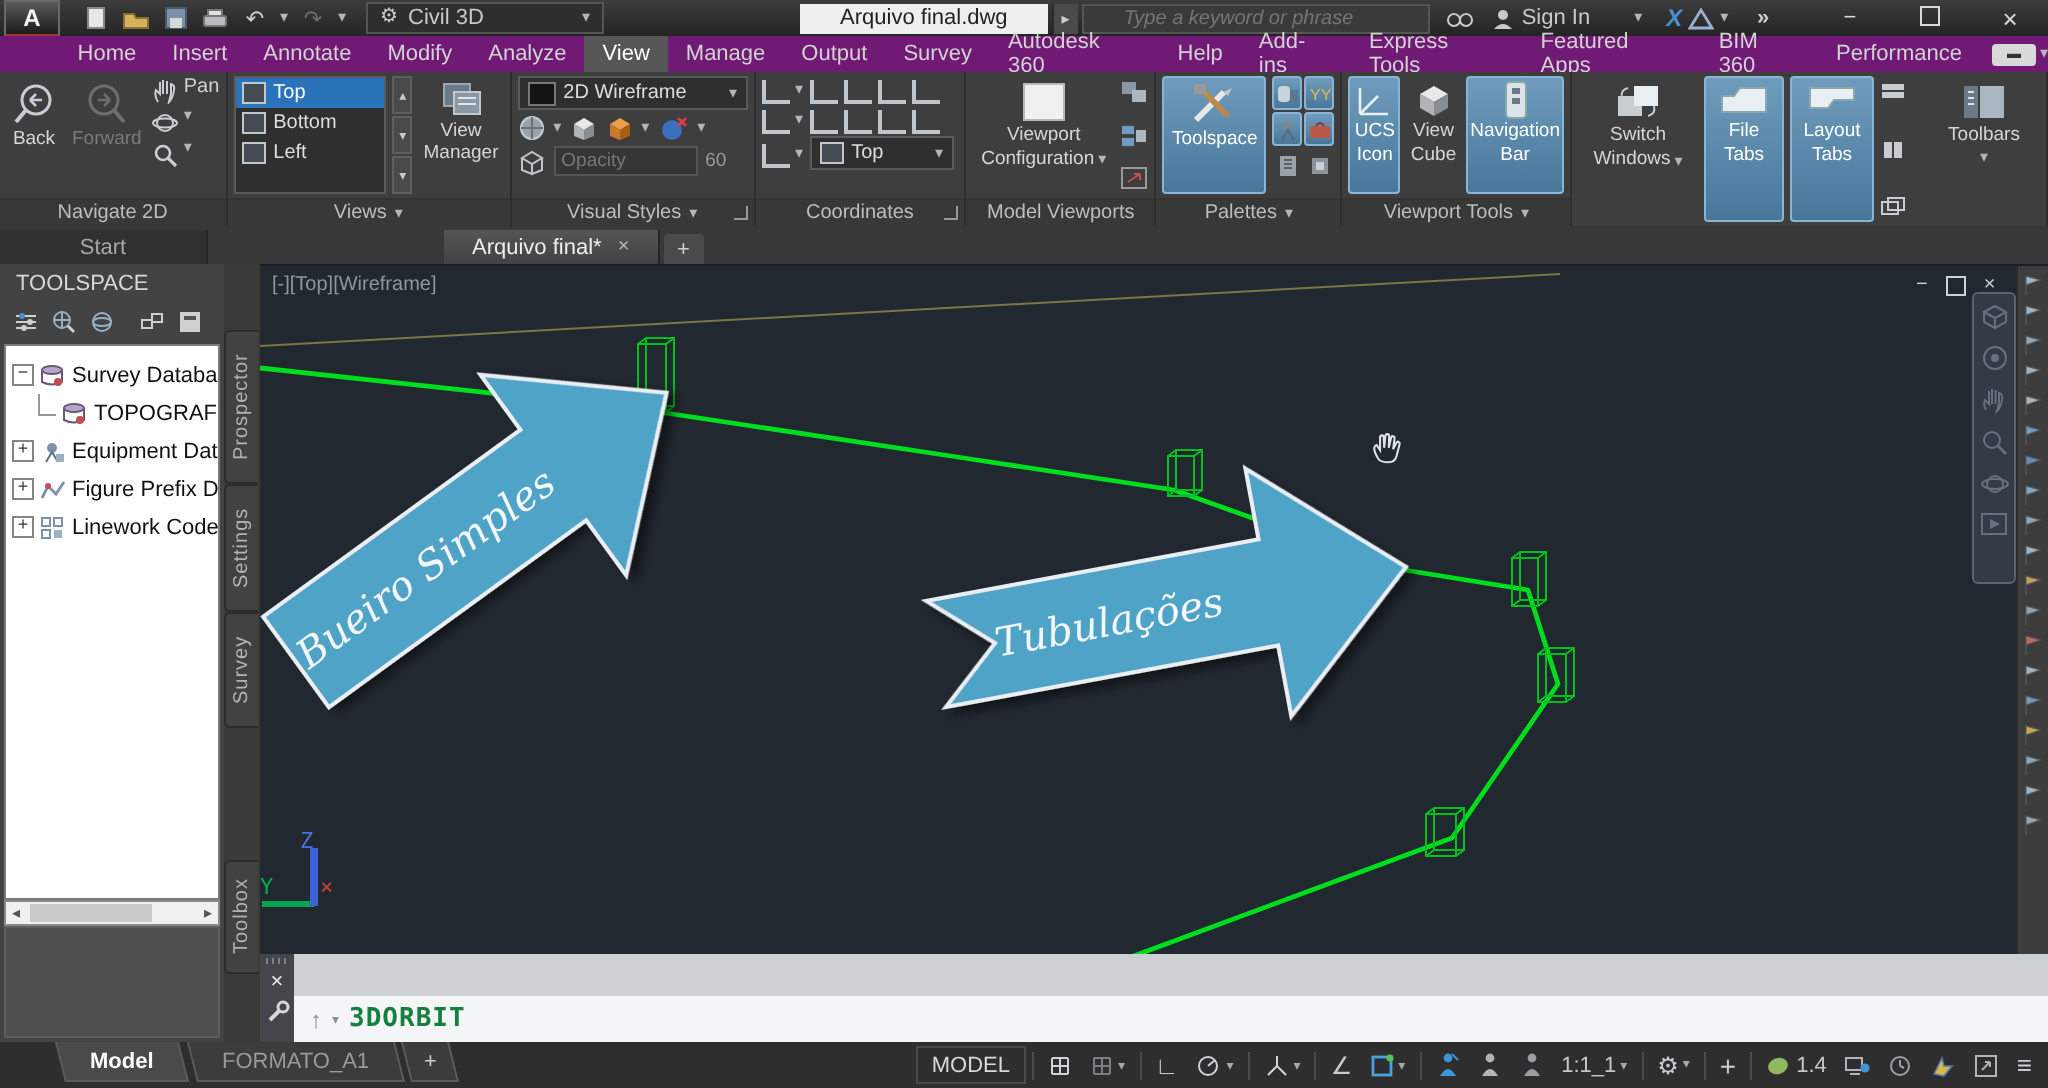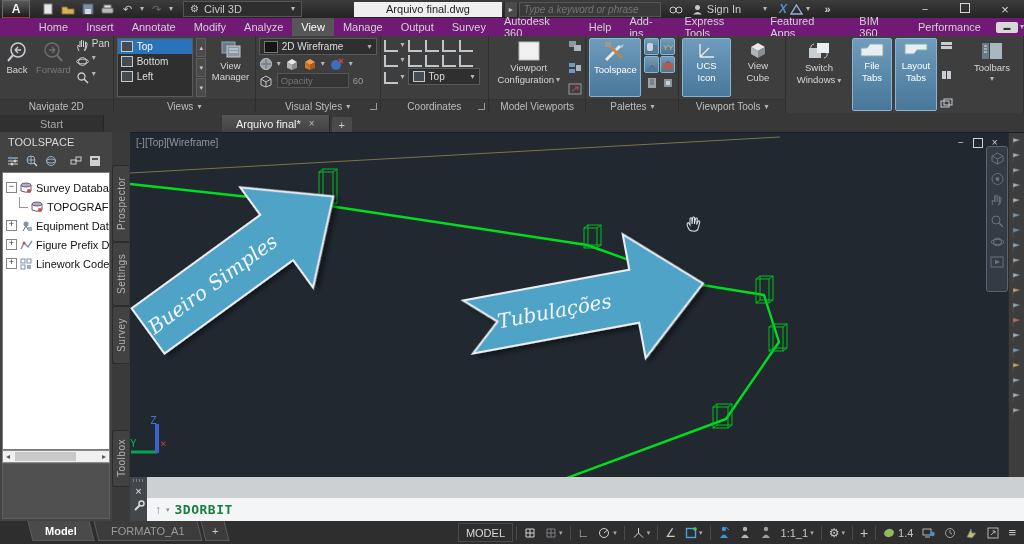--- a/index.html
+++ b/index.html
@@ -14,25 +14,25 @@
   .applogo{width:26px;height:16px;margin-left:2px;background:linear-gradient(#5a5a5a,#1c1c1c);
     border:1px solid #6a6a6a;color:#f2f2f2;font-weight:bold;font-size:12px;
     display:flex;align-items:center;justify-content:center;border-bottom:2px solid #a33}
   .qat{display:flex;align-items:center;gap:5px;margin-left:8px}
   .qi{width:15px;height:14px;display:flex;align-items:center;justify-content:center;color:#cfcfcf;font-size:11px}
   .qi.dim{color:#6e6e6e}
   .caret{font-size:8px;color:#b5b5b5;line-height:1}
   .wsbox{display:flex;align-items:center;gap:5px;background:#2e2e2e;border:1px solid #555;
     height:14px;padding:0 6px;margin-left:8px;min-width:105px}
   .doctitle{background:#efefef;color:#222;height:15px;display:flex;align-items:center;
-    padding:0 32px;margin-left:50px}
+    padding:0 20px;margin-left:96px}
   .tbtn{width:12px;height:15px;background:#4a4a4a;border-left:1px solid #2a2a2a;
     display:flex;align-items:center;justify-content:center;color:#ccc;font-size:8px}
   .searchbox{height:13px;width:132px;background:#3a3a3a;border:1px solid #555;color:#9a9a9a;
-    font-style:italic;font-size:10px;padding:0 4px;font-family:"Liberation Sans",sans-serif}
+    font-style:italic;font-size:10px;padding:0 20px;font-family:"Liberation Sans",sans-serif}
   .signin{display:flex;align-items:center;gap:4px;margin-left:6px}
   .xlogo{color:#4a90d0;font-weight:bold;font-style:italic;font-size:12px;margin-left:10px}
   .winbtns{display:flex;gap:26px;margin-left:auto;margin-right:12px;align-items:center}
   .winbtn{color:#d8d8d8;font-size:11px;width:14px;text-align:center}
   .rsq{width:8px;height:8px;border:1px solid #d8d8d8;display:inline-block}
 
   
   #rtabs{position:absolute;left:0;top:18px;width:1024px;height:18px;background:#701a75;
     display:flex;align-items:stretch;font-size:11px;color:#d2d2d2}
   .rtab{display:flex;align-items:center;padding:0 9px}
@@ -547,20 +547,31 @@
       <div class="bigbtn" style="flex:1">
         <span class="ic">
             <svg width="22" height="20">
               <path d="M4 7 L11 3 L18 7 L11 11 Z" fill="#e8e8e8"></path>
               <path d="M4 7 V14 L11 18 V11 Z" fill="#b0b4b8"></path>
               <path d="M18 7 V14 L11 18 V11 Z" fill="#888d92"></path>
             </svg>
           </span>
         <span>View</span>
         <span>Cube</span>
+      </div>
+      <div class="bigbtn on" style="flex:1.2">
+        <span class="ic">
+            <svg width="14" height="20">
+              <rect x="2" y="1" width="10" height="18" rx="2" fill="#dce4ea" stroke="#8aa"></rect>
+              <rect x="5" y="4" width="4" height="3" fill="#6a7a88"></rect>
+              <rect x="5" y="9" width="4" height="3" fill="#6a7a88"></rect>
+            </svg>
+          </span>
+        <span>Navigation</span>
+        <span>Bar</span>
       </div>
     </div>
     <div class="pt">
         <span>Viewport Tools</span>
         <span class="caret">▾</span>
       </div>
   </div>
 
   <div class="panel" style="flex:1">
     <div class="pc">

